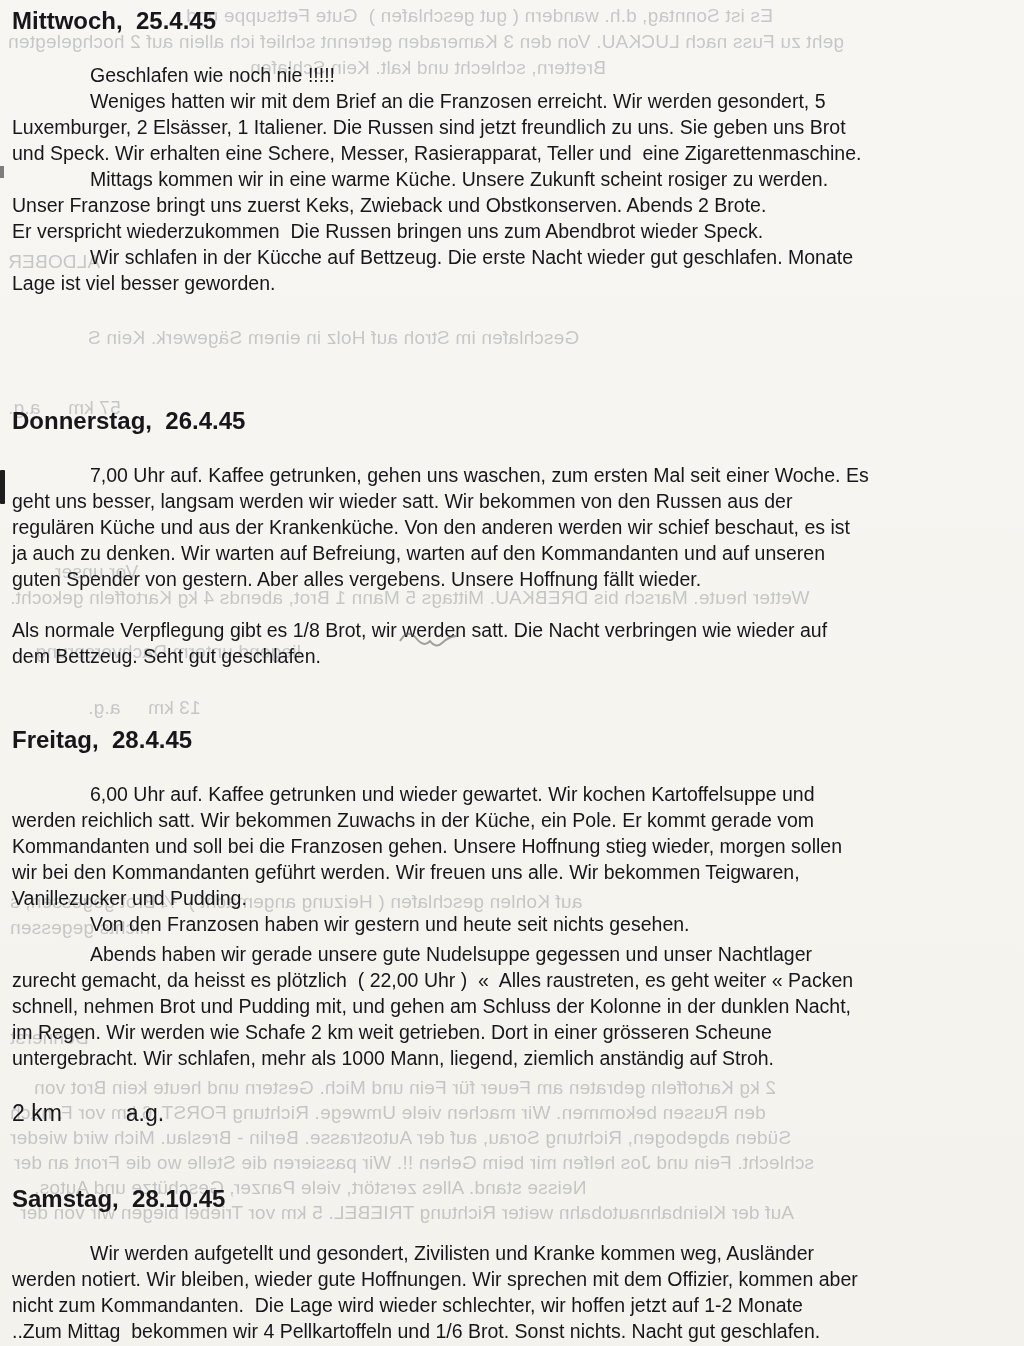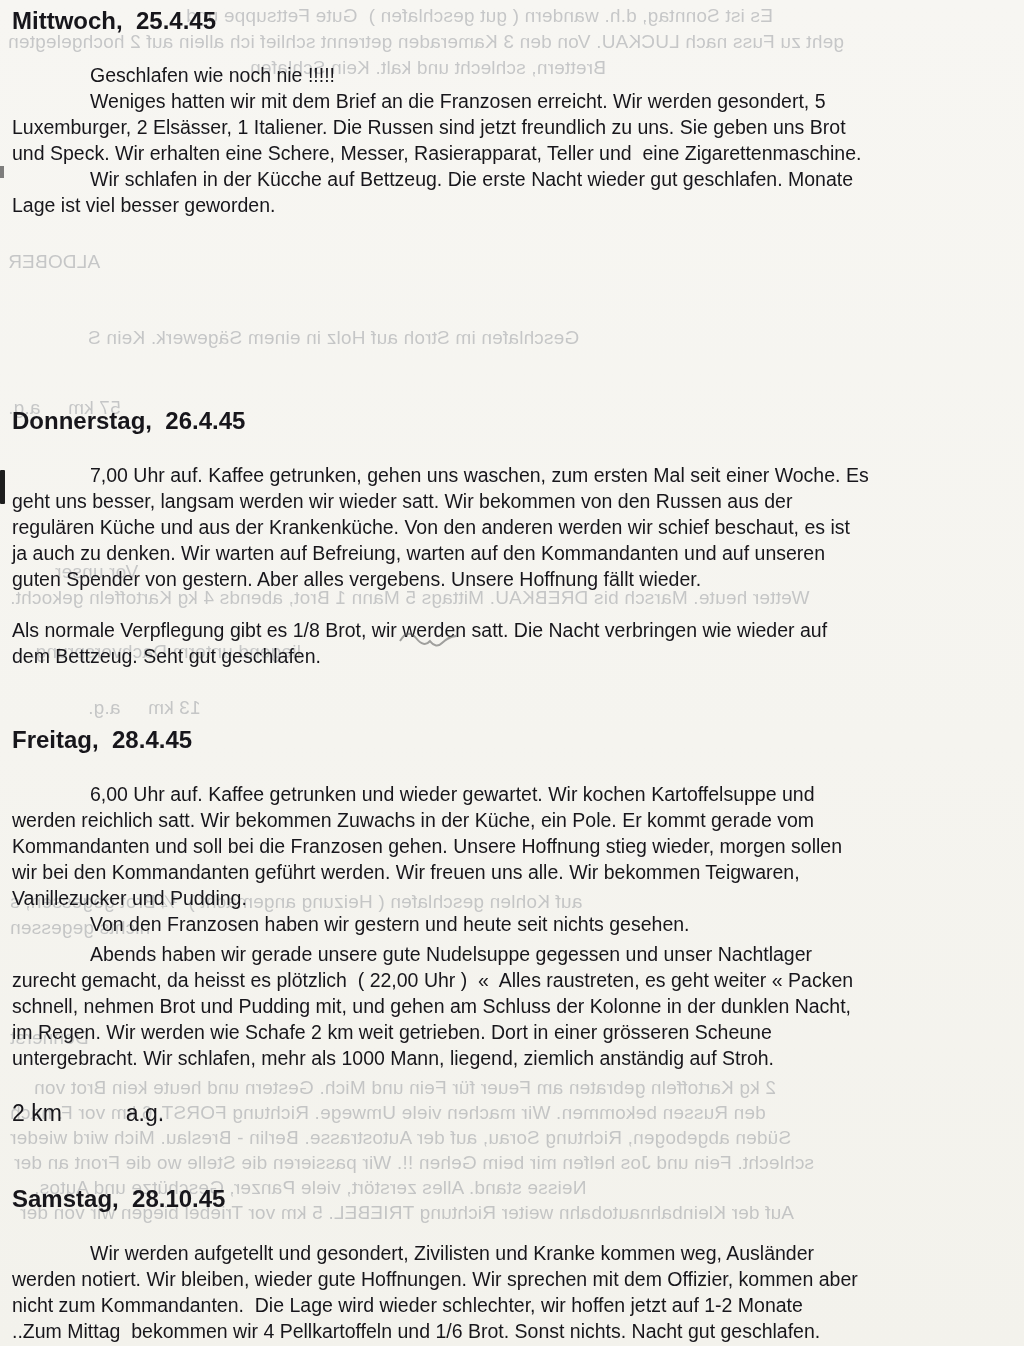--- a/index.html
+++ b/index.html
@@ -97,20 +97,23 @@
     <div class="bleed-line" style="top:1176px;left:34px">Neisse stand. Alles zerstört, viele Panzer, Geschütze und Autos.</div>
     <div class="bleed-line" style="top:1201px;left:20px">Auf der Kleinbahnautobahn weiter Richtung TRIEBEL. 5 km vor Triebel biegen wir von der</div>
   </div>
 
   <section class="entry" style="top:8px">
     <h2 class="date">Mittwoch,  25.4.45</h2>
     <p class="para indent">Geschlafen wie noch nie !!!!!</p>
     <p class="para indent">Weniges hatten wir mit dem Brief an die Franzosen erreicht. Wir werden gesondert, 5
 Luxemburger, 2 Elsässer, 1 Italiener. Die Russen sind jetzt freundlich zu uns. Sie geben uns Brot
 und Speck. Wir erhalten eine Schere, Messer, Rasierapparat, Teller und  eine Zigarettenmaschine.</p>
+    <p class="para indent">Mittags kommen wir in eine warme Küche. Unsere Zukunft scheint rosiger zu werden.
+Unser Franzose bringt uns zuerst Keks, Zwieback und Obstkonserven. Abends 2 Brote.
+Er verspricht wiederzukommen  Die Russen bringen uns zum Abendbrot wieder Speck.</p>
     <p class="para indent">Wir schlafen in der Kücche auf Bettzeug. Die erste Nacht wieder gut geschlafen. Monate
 Lage ist viel besser geworden.</p>
   </section>
 
   <section class="entry" style="top:408px">
     <h2 class="date">Donnerstag,  26.4.45</h2>
     <p class="para indent">7,00 Uhr auf. Kaffee getrunken, gehen uns waschen, zum ersten Mal seit einer Woche. Es
 geht uns besser, langsam werden wir wieder satt. Wir bekommen von den Russen aus der
 regulären Küche und aus der Krankenküche. Von den anderen werden wir schief beschaut, es ist
 ja auch zu denken. Wir warten auf Befreiung, warten auf den Kommandanten und auf unseren

